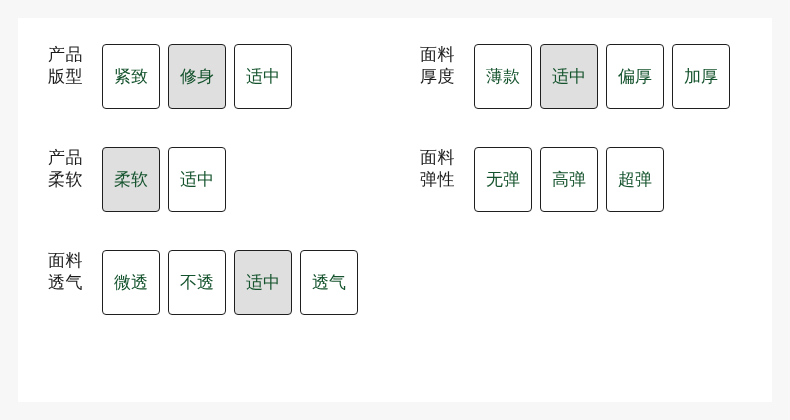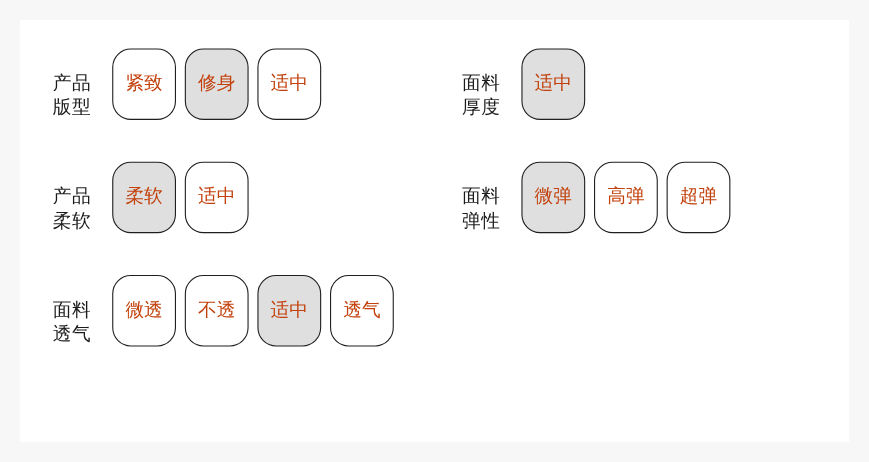--- a/index.html
+++ b/index.html
@@ -34,23 +34,24 @@
 
   .attr-column {
     position: absolute;
     top: 26px;
   }
   .attr-column.col-left  { left: 30px;  }
   .attr-column.col-right { left: 402px; }
 
   .attr-group {
     display: flex;
-    align-items: flex-end;
+    align-items: flex-start;
     height: 65px;
     margin-bottom: 38px;
+    font-family: Liberation Serif, serif;
   }
 
   .group-label {
     width: 54px;
     flex: 0 0 54px;
     font-size: 17px;
     line-height: 22px;
     color: #1b1b1b;
     letter-spacing: 0.5px;
     font-weight: 400;
@@ -66,23 +67,23 @@
     display: flex;
     align-items: center;
     gap: 8px;
   }
 
   .option-chip {
     box-sizing: border-box;
     width: 58px;
     height: 65px;
     border: 1.6px solid #1f1f1f;
-    border-radius: 17px;
+    border-radius: 4px;
     background: #ffffff;
-    color: #c2410c;
+    color: #14532d;
     font-size: 17px;
     line-height: 1;
     display: flex;
     align-items: center;
     justify-content: center;
     white-space: nowrap;
     cursor: pointer;
     user-select: none;
   }
   .option-chip.is-selected {
@@ -135,31 +136,34 @@
     </div>
 
     <div class="attr-column col-right">
 
       <div class="attr-group">
         <div class="group-label">
           <span class="label-line">面料</span>
           <span class="label-line">厚度</span>
         </div>
         <div class="option-list">
+          <div class="option-chip">薄款</div>
           <div class="option-chip is-selected">适中</div>
+          <div class="option-chip">偏厚</div>
+          <div class="option-chip">加厚</div>
         </div>
       </div>
 
       <div class="attr-group">
         <div class="group-label">
           <span class="label-line">面料</span>
           <span class="label-line">弹性</span>
         </div>
         <div class="option-list">
-          <div class="option-chip is-selected">微弹</div>
+          <div class="option-chip">无弹</div>
           <div class="option-chip">高弹</div>
           <div class="option-chip">超弹</div>
         </div>
       </div>
     </div>
 
   </div>
 </div>
 
 </body></html>

